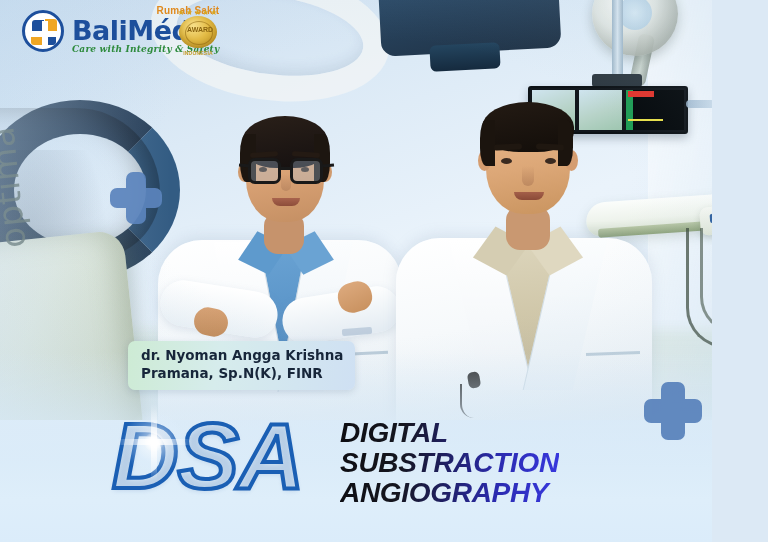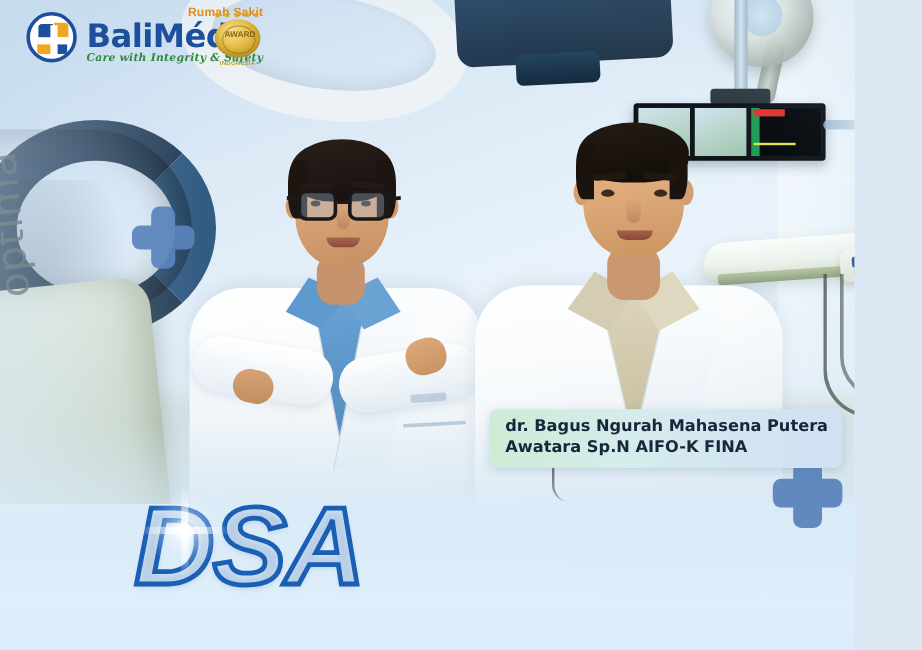--- a/index.html
+++ b/index.html
@@ -618,25 +618,28 @@
     </div>
   </div>
 
   <div class="medal">
     <div class="medal-stars">★★★★★</div>
     <div class="medal-body"></div>
     <div class="medal-cap">AWARD</div>
     <div class="medal-txt">INDONESIA</div>
   </div>
 
-  <div class="namebadge" id="badge2">dr. Bagus Ngurah Mahasena Putera
-Awatara Sp.N AIFO-K FINA</div>
+  <div class="namebadge" id="badge1">dr. Nyoman Angga Krishna
+Pramana, Sp.N(K), FINR</div>
 
   <div class="title-block">
     <div class="dsa">DSA</div>
+    <div class="expand">DIGITAL
+SUBSTRACTION
+ANGIOGRAPHY</div>
   </div>
 
   <div class="flare">
     <div class="glow"></div>
     <div class="ray-h"></div>
     <div class="ray-v"></div>
     <div class="core"></div>
   </div>
 
 </div>

